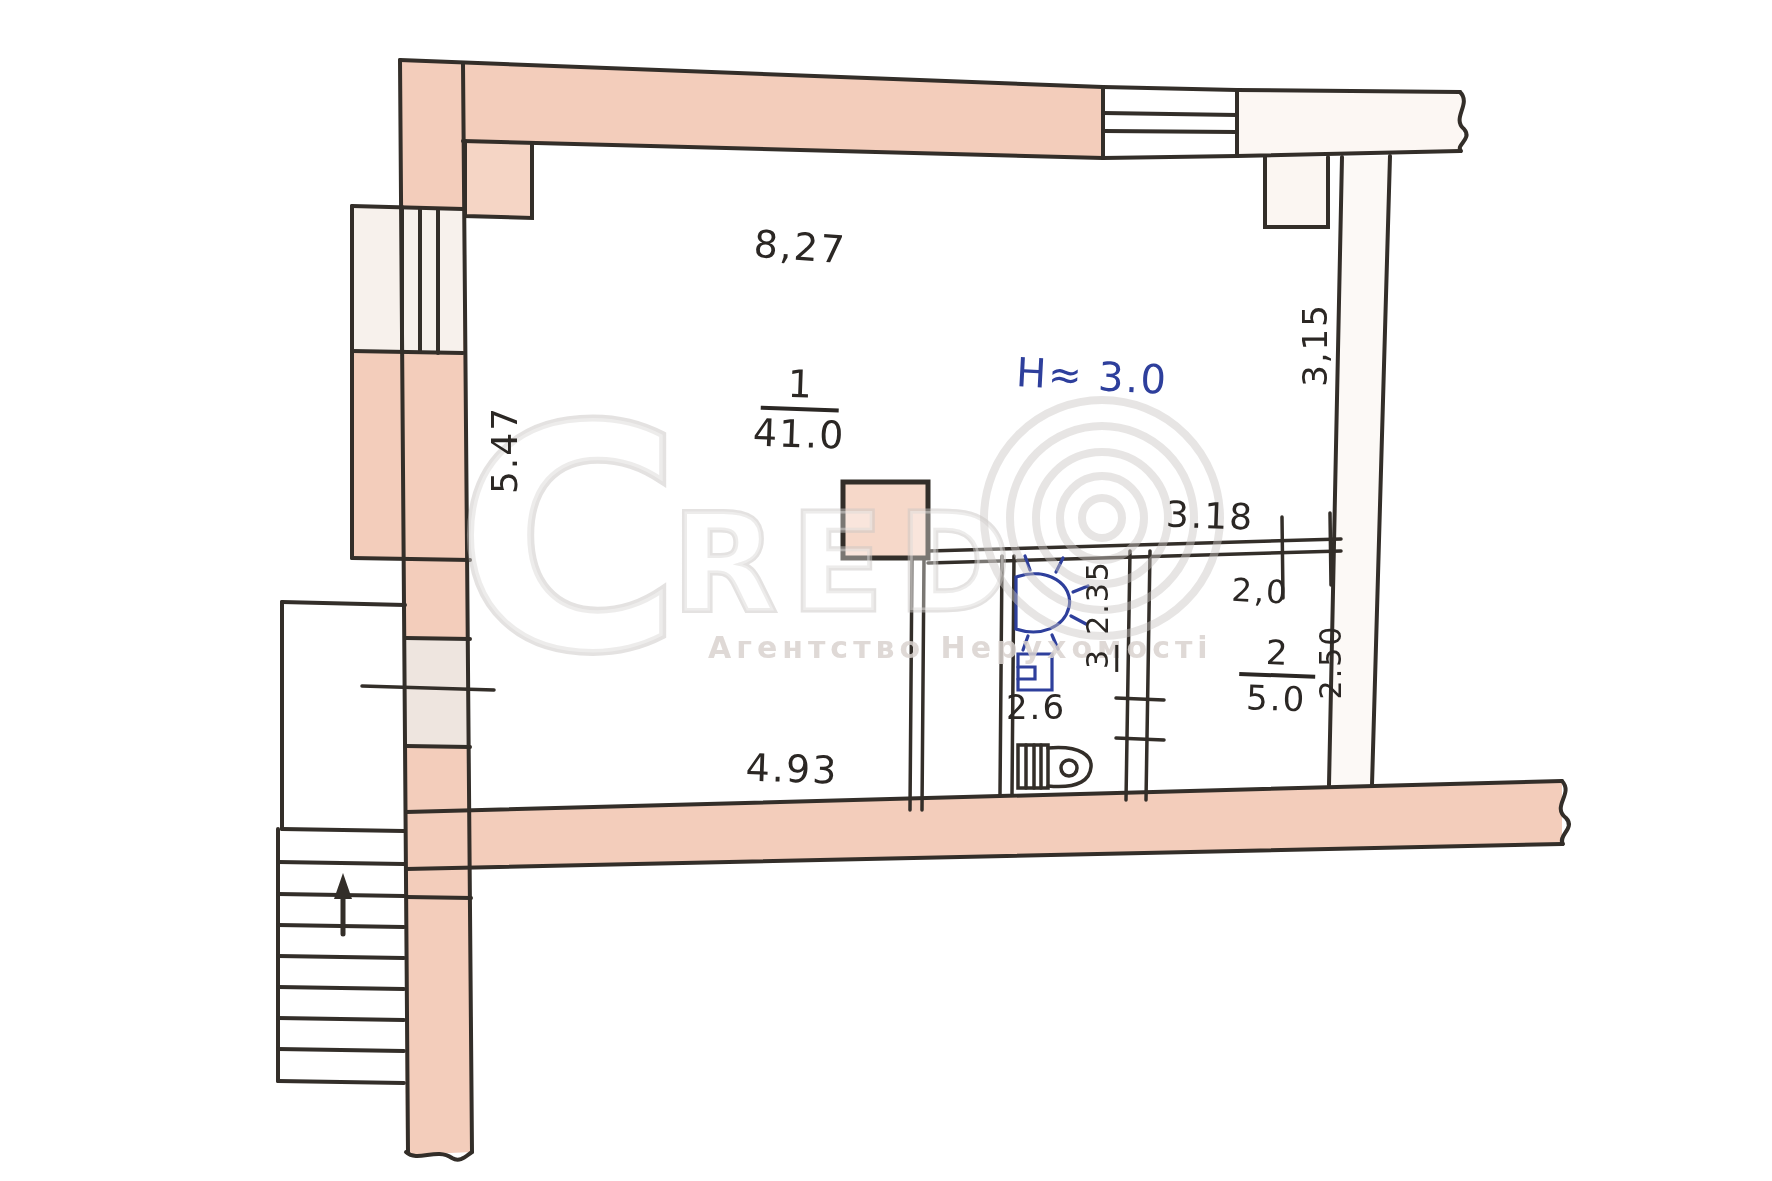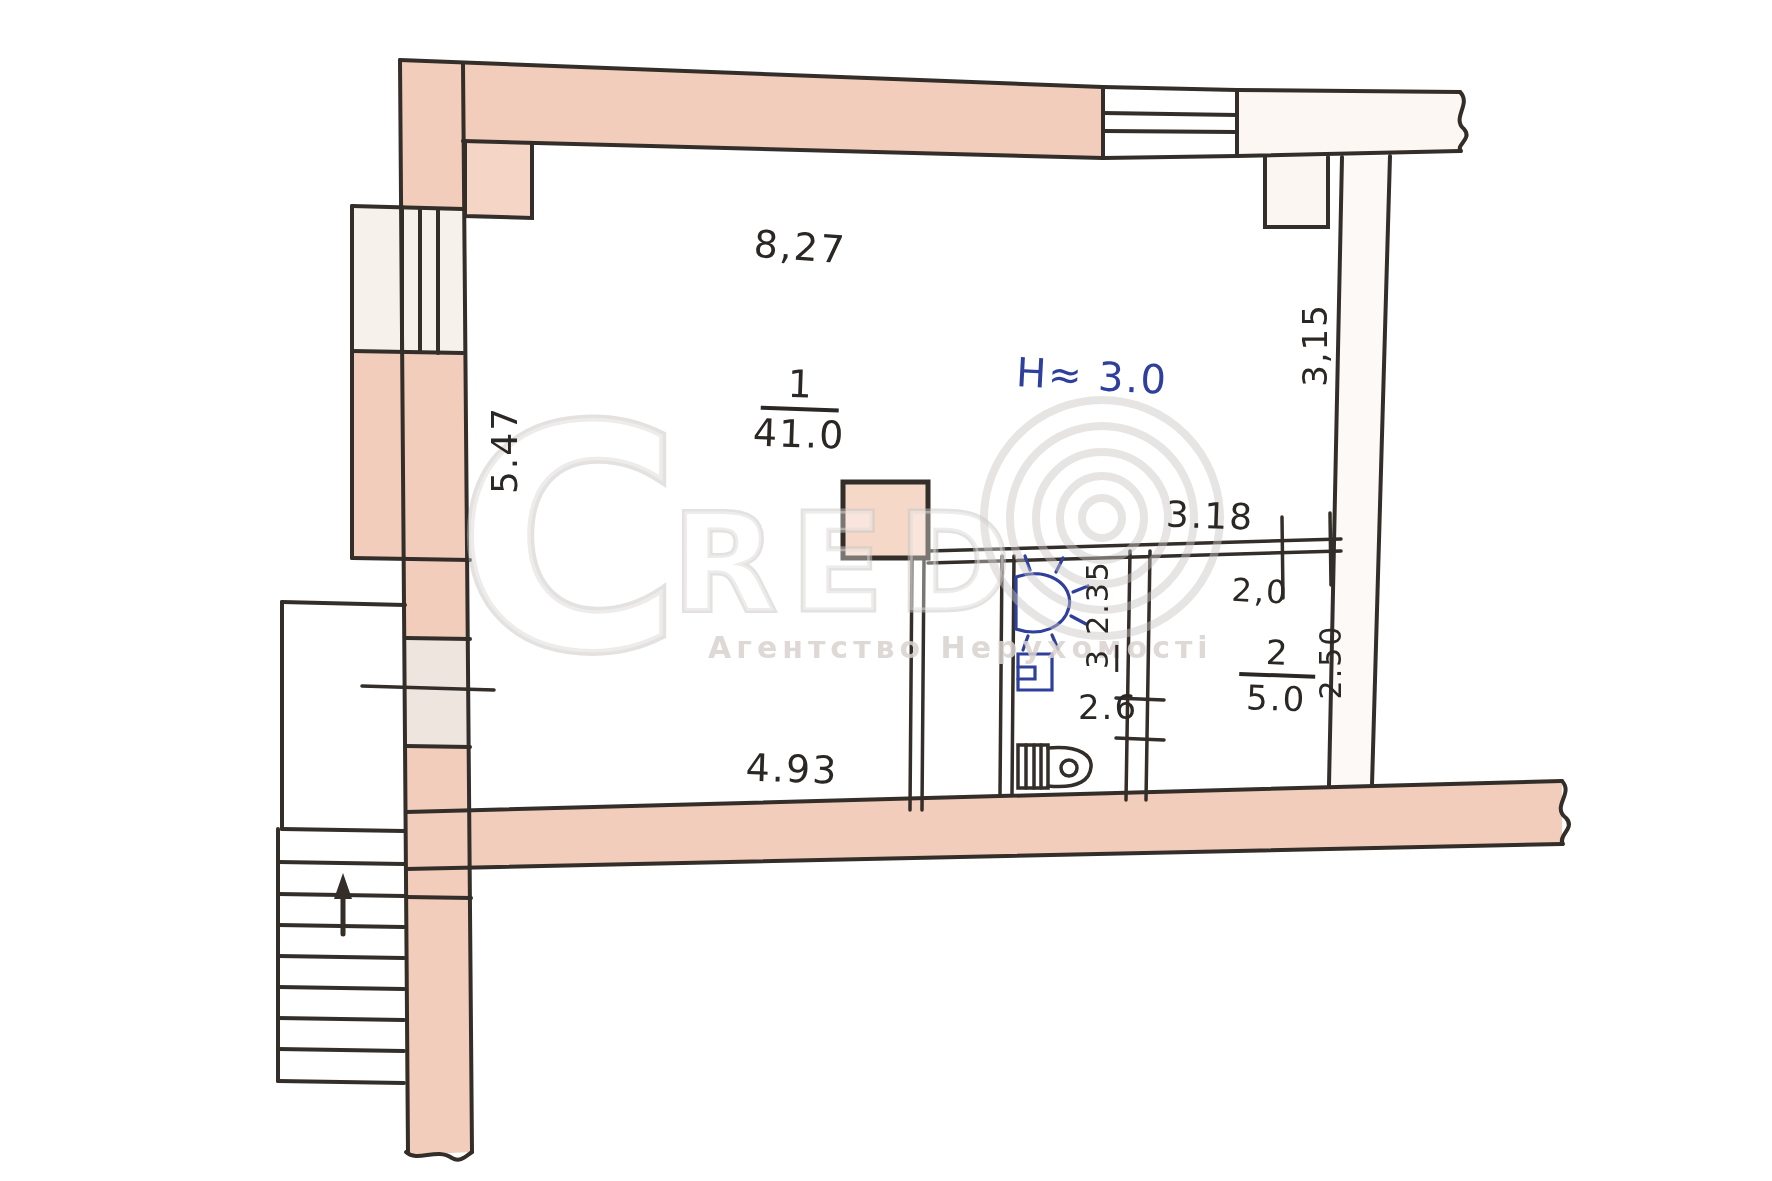--- a/index.html
+++ b/index.html
@@ -176,21 +176,21 @@
 
   <div class="label fs32 r3" style="left:1260px;top:592px;">2,0</div>
 
   <div class="label fs30 vert" style="left:1100px;top:616px;">
     <span class="roomline">
       <span class="u">3</span>
       <span>2.35</span>
     </span>
   </div>
 
-  <div class="label fs34" style="left:1108px;top:708px;">2.6</div>
+  <div class="label fs34" style="left:1036px;top:708px;">2.6</div>
 
   <div class="label fraction fs34 r2" style="left:1277px;top:676px;">
     <span class="num">2</span>
     <span class="den">5.0</span>
   </div>
 
   <div class="label fs30 vert" style="left:1331px;top:662px;">2.50</div>
 
   <div class="label fs38 r2" style="left:792px;top:770px;">4.93</div>
 

